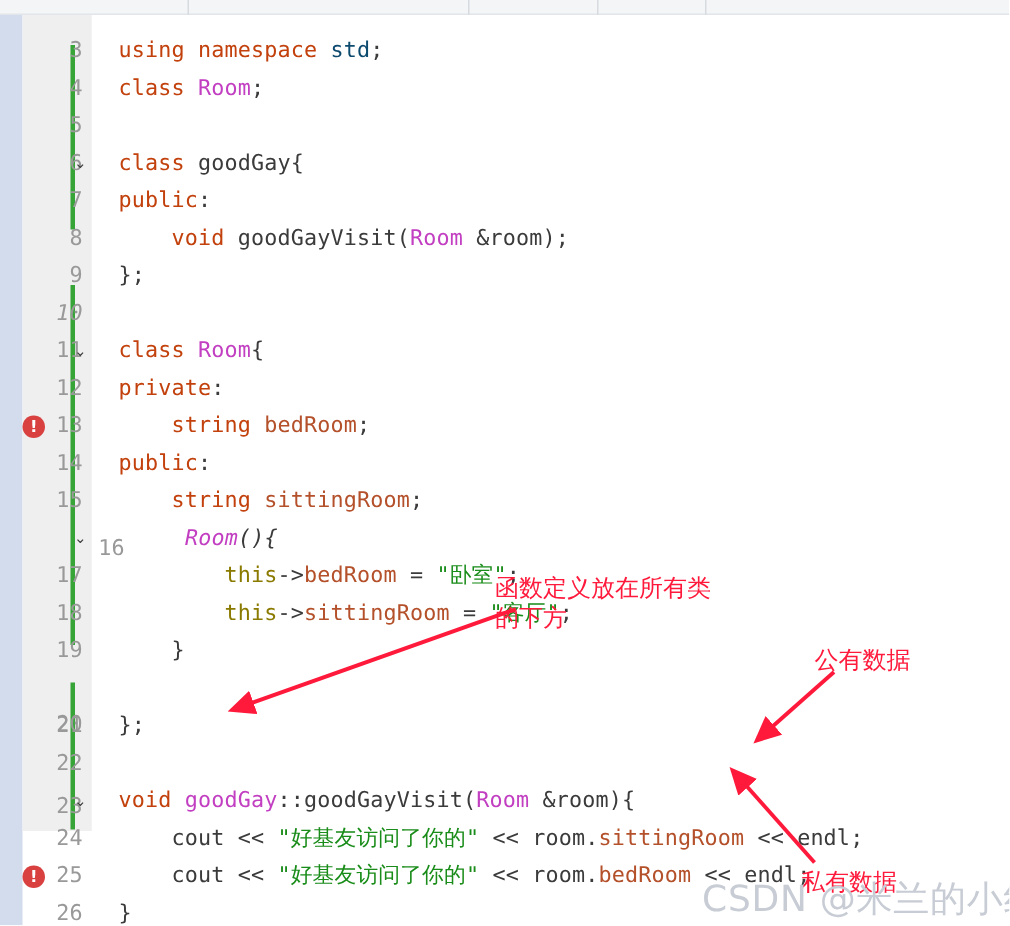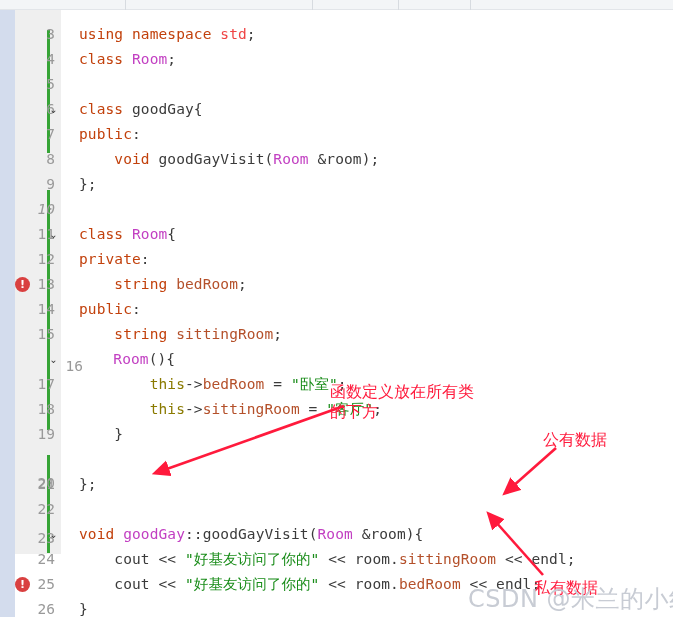--- a/index.html
+++ b/index.html
@@ -102,21 +102,21 @@
     font-family: "DejaVu Sans", "Liberation Sans", sans-serif;
   }
 
   
   .kw    { color: #c2410c; }   
   .type  { color: #c23fc2; }   
   .ident { color: #3b3b3b; }
   .str   { color: #198c19; }
   .field { color: #b4502a; }   
   .this  { color: #8a7a00; }
-  .std   { color: #ef4444; }
+  .std   { color: #0c4a6e; }
   .punct { color: #3b3b3b; }
   .plain { color: #3b3b3b; }
 
   
   .annot {
     position: absolute;
     color: #ff1a3c;
     font-family: "DejaVu Sans", "Liberation Sans", sans-serif;
     font-size: 16px;
     line-height: 20px;
@@ -183,21 +183,21 @@
       <div class="line" style="top: 247px; left: 79px;"><span class="kw">private</span><span class="punct">:</span></div>
       <div class="lineno" style="top: 272px;">13</div>
       <div class="errmark" style="top: 277px;">!</div>
       <div class="line" style="top: 272px; left: 79px;"><span class="plain">    </span><span class="kw">string</span><span class="plain"> </span><span class="field">bedRoom</span><span class="punct">;</span></div>
       <div class="lineno" style="top: 297px;">14</div>
       <div class="line" style="top: 297px; left: 79px;"><span class="kw">public</span><span class="punct">:</span></div>
       <div class="lineno" style="top: 322px;">15</div>
       <div class="line" style="top: 322px; left: 79px;"><span class="plain">    </span><span class="kw">string</span><span class="plain"> </span><span class="field">sittingRoom</span><span class="punct">;</span></div>
       <div class="lineno" style="top: 354px; margin-left: 28px;">16</div>
       <div class="fold" style="top: 347px;">⌄</div>
-      <div class="line" style="top: 347px; left: 78px;"><span class="plain">    </span><span class="type">Room</span><span class="punct">(){</span></div>
+      <div class="line" style="top: 347px; left: 88px; font-style: italic;"><span class="plain">    </span><span class="type">Room</span><span class="punct">(){</span></div>
       <div class="lineno" style="top: 372px;">17</div>
       <div class="line" style="top: 372px; left: 79px;"><span class="plain">        </span><span class="this">this</span><span class="punct">-&gt;</span><span class="field">bedRoom</span><span class="punct"> = </span><span class="str">"卧室"</span><span class="punct">;</span></div>
       <div class="lineno" style="top: 397px;">18</div>
       <div class="line" style="top: 397px; left: 79px;"><span class="plain">        </span><span class="this">this</span><span class="punct">-&gt;</span><span class="field">sittingRoom</span><span class="punct"> = </span><span class="str">"客厅"</span><span class="punct">;</span></div>
       <div class="lineno" style="top: 422px;">19</div>
       <div class="line" style="top: 422px; left: 79px;"><span class="punct">    }</span></div>
       <div class="lineno" style="top: 471px; text-align: right;">20</div>
       <div class="line" style="top: 447px; left: 79px;"></div>
       <div class="lineno" style="top: 472px;">21</div>
       <div class="line" style="top: 472px; left: 79px;"><span class="punct">};</span></div>

